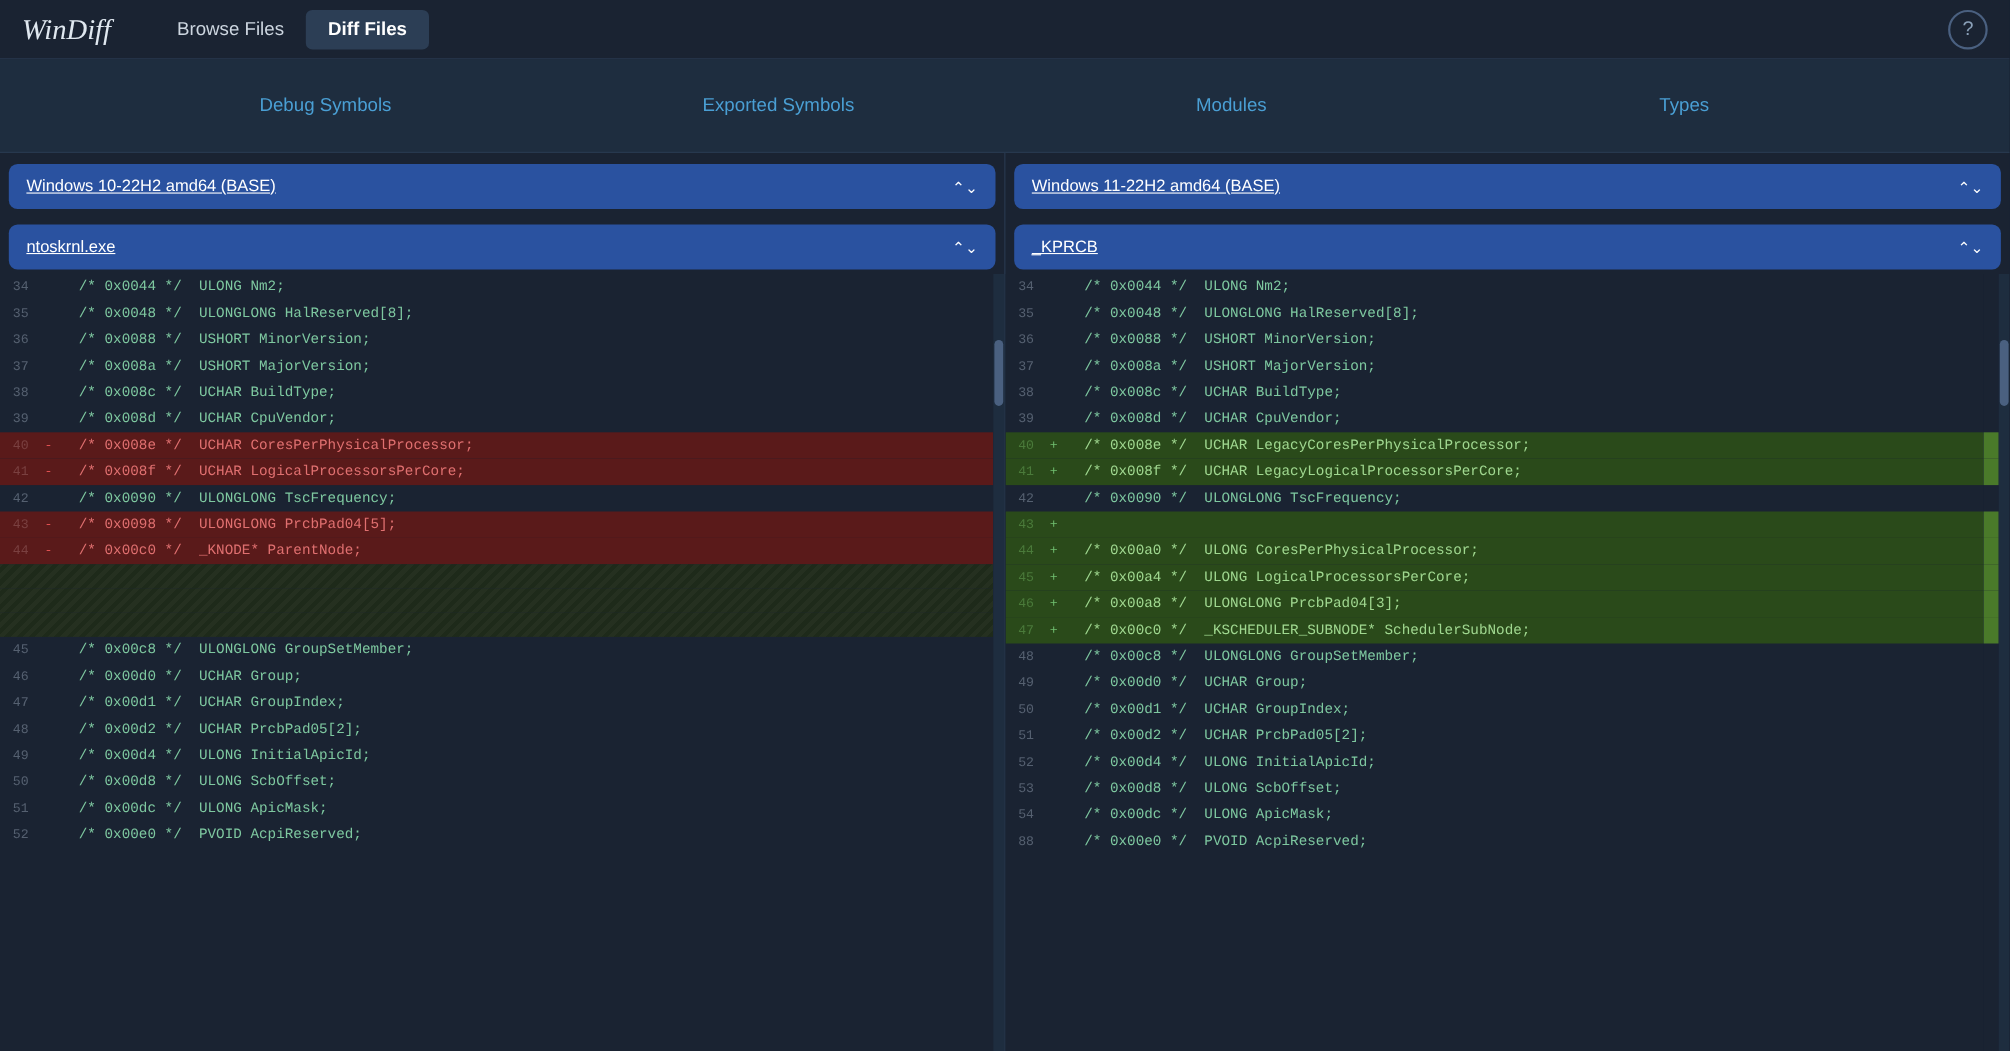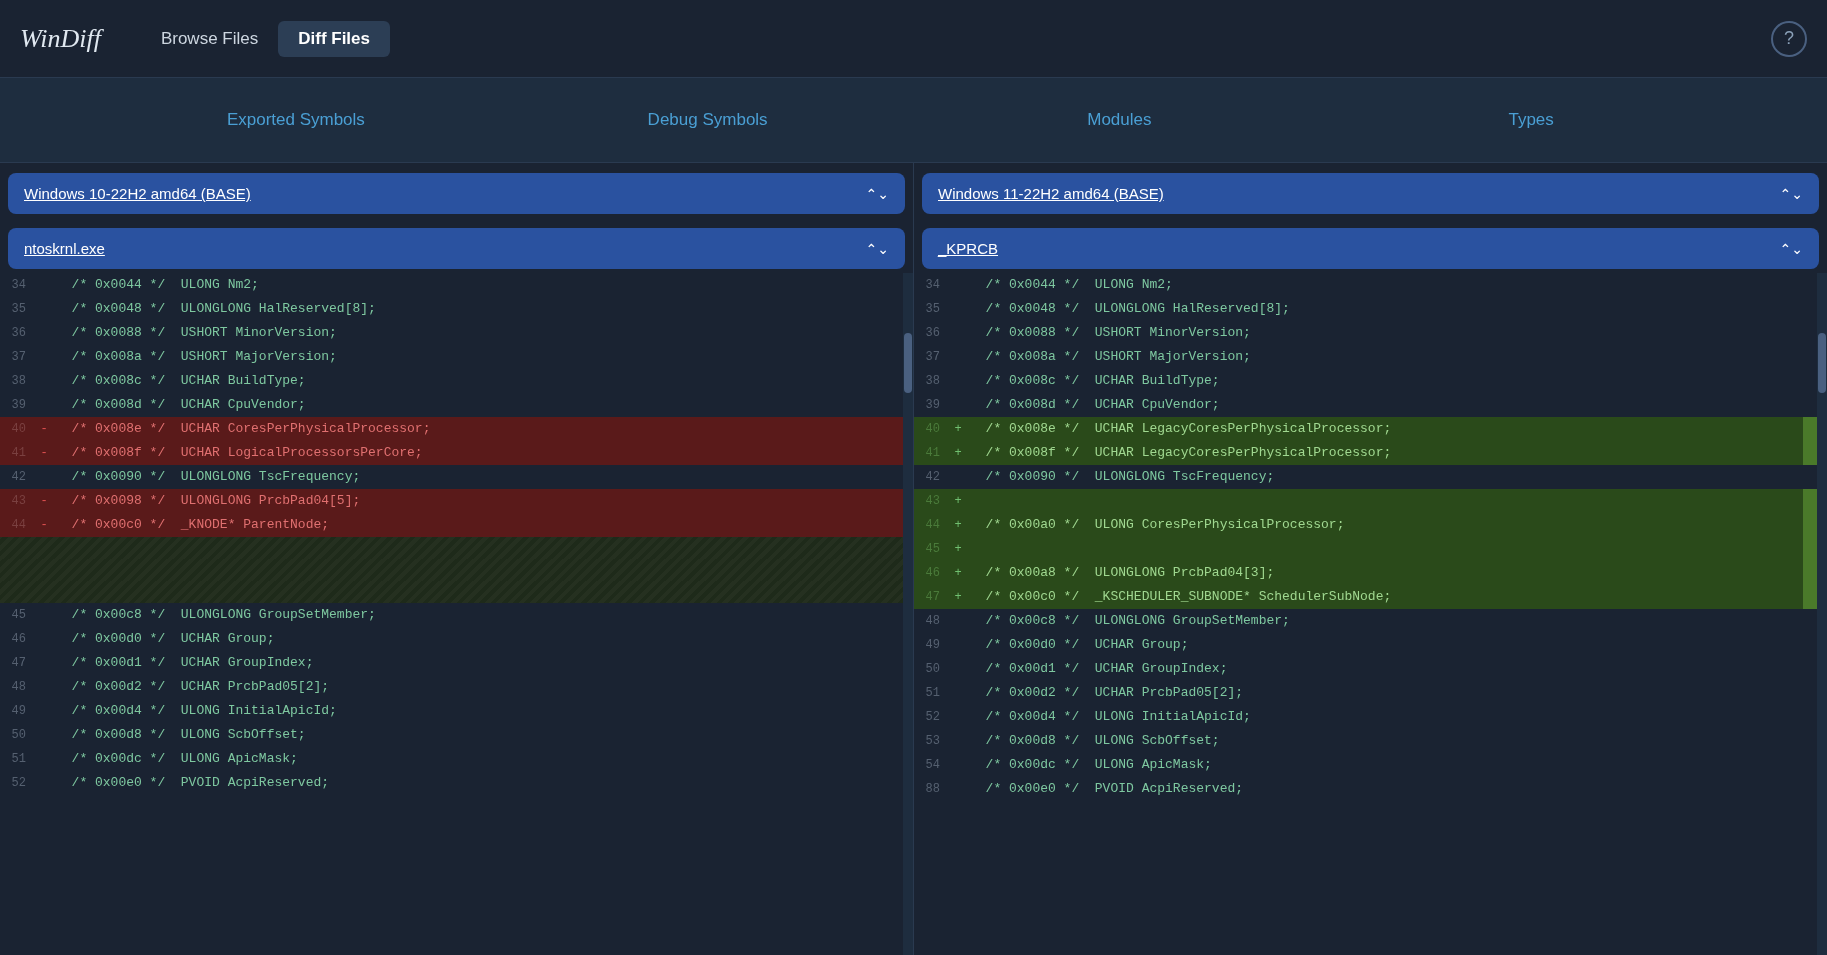--- a/index.html
+++ b/index.html
@@ -11,21 +11,21 @@
       min-height: 955px;
       overflow-x: hidden;
     }
 
     
     .header {
       background: #1a2332;
       display: flex;
       align-items: center;
       padding: 0 20px;
-      height: 78px;
+      height: 54px;
       border-bottom: 1px solid #2a3a50;
     }
     .logo {
       font-size: 26px;
       font-family: Georgia, serif;
       color: #e0e8f0;
       font-style: italic;
       margin-right: 40px;
     }
     .nav-btn {
@@ -240,22 +240,22 @@
 
 <div class="header">
   <div class="logo">WinDiff</div>
   <button class="nav-btn">Browse Files</button>
   <button class="nav-btn active">Diff Files</button>
   <div class="header-spacer"></div>
   <button class="help-btn">?</button>
 </div>
 
 <div class="tabs-container">
+  <div class="tab">Debug Symbols</div>
   <div class="tab">Exported Symbols</div>
-  <div class="tab">Debug Symbols</div>
   <div class="tab">Modules</div>
   <div class="tab">Types</div>
 </div>
 
 <div class="main-content">
 
   <div class="pane">
     <div class="dropdown-bar">
       <span class="dropdown-text">Windows 10-22H2 amd64 (BASE)</span>
       <span class="dropdown-arrow">⌃⌄</span>
@@ -413,39 +413,40 @@
             <span class="line-code">  /* 0x008d */  UCHAR CpuVendor;</span>
           </div>
           <div class="code-line line-added">
             <span class="line-num">40</span>
             <span class="line-sign">+</span>
             <span class="line-code">  /* 0x008e */  UCHAR LegacyCoresPerPhysicalProcessor;</span>
           </div>
           <div class="code-line line-added">
             <span class="line-num">41</span>
             <span class="line-sign">+</span>
-            <span class="line-code">  /* 0x008f */  UCHAR LegacyCoresPerPhysicalProcessor;</span>
+            <span class="line-code">  /* 0x008f */  UCHAR LegacyLogicalProcessorsPerCore;</span>
           </div>
           <div class="code-line">
             <span class="line-num">42</span>
             <span class="line-sign"></span>
             <span class="line-code">  /* 0x0090 */  ULONGLONG TscFrequency;</span>
           </div>
           <div class="code-line line-added">
             <span class="line-num">43</span>
             <span class="line-sign">+</span>
           </div>
           <div class="code-line line-added">
             <span class="line-num">44</span>
             <span class="line-sign">+</span>
             <span class="line-code">  /* 0x00a0 */  ULONG CoresPerPhysicalProcessor;</span>
           </div>
           <div class="code-line line-added">
             <span class="line-num">45</span>
             <span class="line-sign">+</span>
+            <span class="line-code">  /* 0x00a4 */  ULONG LogicalProcessorsPerCore;</span>
           </div>
           <div class="code-line line-added">
             <span class="line-num">46</span>
             <span class="line-sign">+</span>
             <span class="line-code">  /* 0x00a8 */  ULONGLONG PrcbPad04[3];</span>
           </div>
           <div class="code-line line-added">
             <span class="line-num">47</span>
             <span class="line-sign">+</span>
             <span class="line-code">  /* 0x00c0 */  _KSCHEDULER_SUBNODE* SchedulerSubNode;</span>

